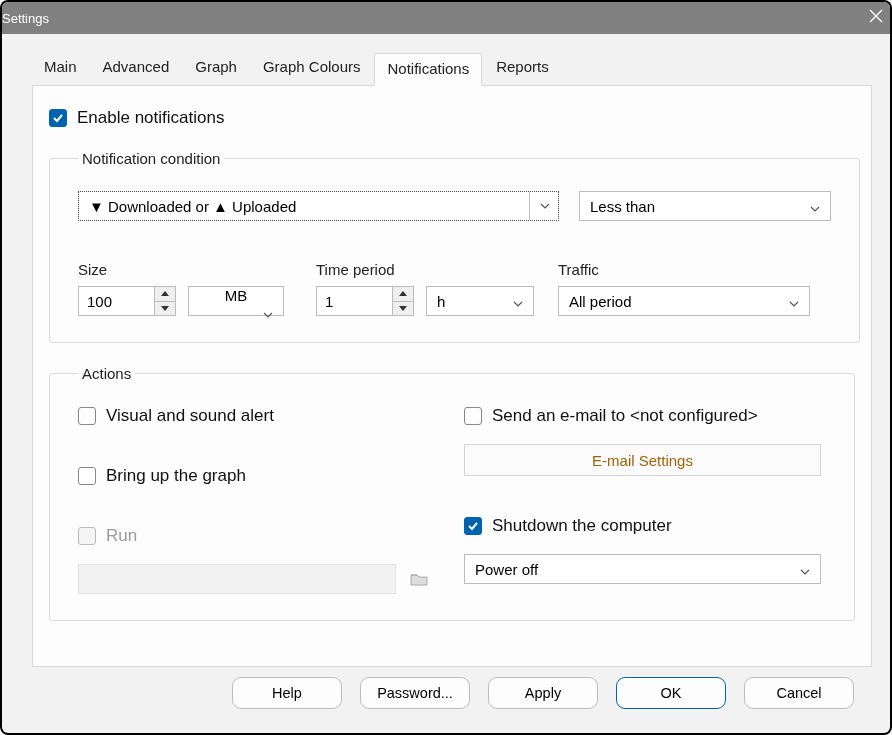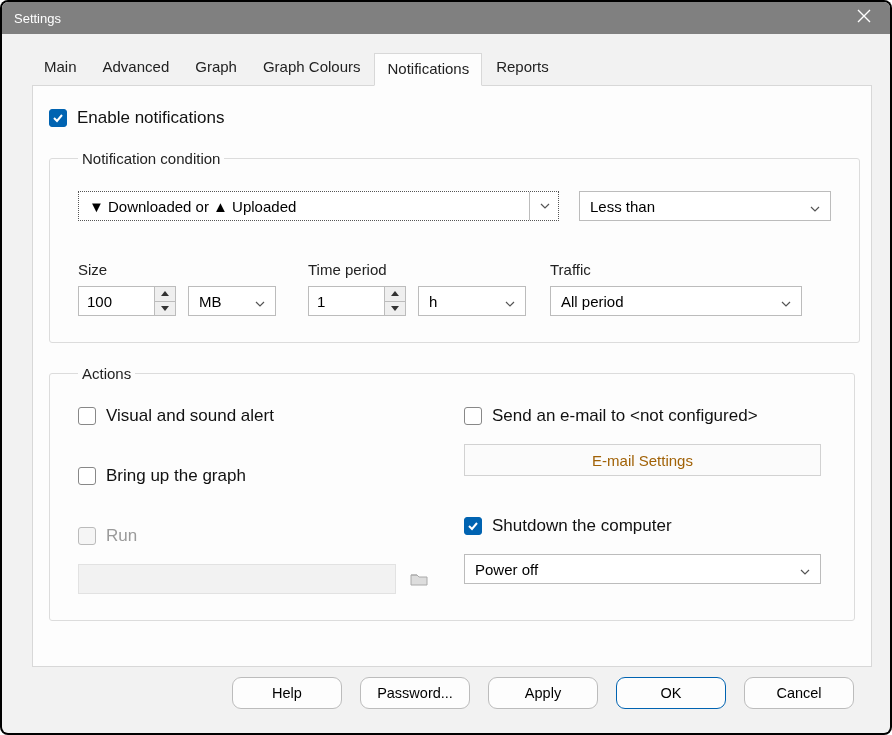--- a/index.html
+++ b/index.html
@@ -1,21 +1,21 @@
 <!DOCTYPE html>
 <html><head>
 <meta charset="utf-8">
 <style>
 * { box-sizing: border-box; margin: 0; padding: 0; font-family: "Segoe UI", -apple-system, sans-serif; }
 body { background: #fff; width: 892px; height: 735px; overflow: hidden; }
 
 .window { width: 892px; height: 735px; background: #000; border-radius: 8px; overflow: hidden; }
 .inner { width: 888px; height: 731px; margin: 2px; background: #f2f2f2; border-radius: 6px; overflow: hidden; display: flex; flex-direction: column; }
 
-.titlebar { height: 32px; background: #808080; display: flex; align-items: center; padding: 0 12px; color: #fff; }
+.titlebar { height: 32px; background: #808080; display: flex; align-items: center; padding: 0 0; color: #fff; }
 .titlebar .title { font-size: 13px; flex: 1; }
 .titlebar .close { width: 28px; text-align: center; cursor: pointer; }
 .titlebar .close svg { width: 14px; height: 14px; }
 
 .content { flex: 1; padding: 18px 18px 16px 30px; display: flex; flex-direction: column; }
 
 .tabs { display: flex; gap: 2px; font-size: 15px; }
 .tab { padding: 6px 12px 8px 12px; cursor: pointer; color: #222; }
 .tab.active { background: #fdfdfd; border: 1px solid #d8d8d8; border-bottom: 1px solid #fdfdfd; position: relative; top: 1px; }
 
@@ -32,21 +32,21 @@
 fieldset { border: 1px solid #dcdcdc; border-radius: 3px; margin-top: 22px; padding: 24px 28px 26px 28px; position: relative; }
 legend { font-size: 15px; color: #222; padding: 0 4px; }
 .col { display: flex; flex-direction: column; gap: 8px; }
 .lbl { font-size: 15px; color: #222; }
 
 .combo { height: 30px; border: 1px solid #bcbcbc; background: #fff; display: flex; align-items: center; padding: 0 10px; font-size: 15px; position: relative; cursor: pointer; }
 .combo .arrow { margin-left: auto; }
 .combo.wide1 { width: 481px; border: 1px dotted #555; }
 .combo.wide1 .arrow { border-left: 1px solid #bcbcbc; padding-left: 10px; margin-left: auto; padding-right: 0; position: absolute; right: 8px; top: 0; bottom: 0; display: flex; align-items: center; }
 .combo.w252 { width: 252px; }
-.combo.w90 { width: 88px; }
+.combo.w90 { width: 96px; flex-direction: column; }
 .combo.w108 { width: 108px; }
 .combo.w357 { width: 357px; }
 
 .arrow svg { width: 10px; height: 6px; }
 
 .spinner { display: flex; height: 30px; }
 .spinner input { width: 76px; border: 1px solid #bcbcbc; border-right: none; font-size: 15px; padding: 0 8px; outline: none; }
 .spinner .btns { width: 22px; display: flex; flex-direction: column; border: 1px solid #bcbcbc; }
 .spinner .btns div { flex: 1; background: #efefef; display: flex; align-items: center; justify-content: center; cursor: pointer; }
 .spinner .btns div:first-child { border-bottom: 1px solid #bcbcbc; }

